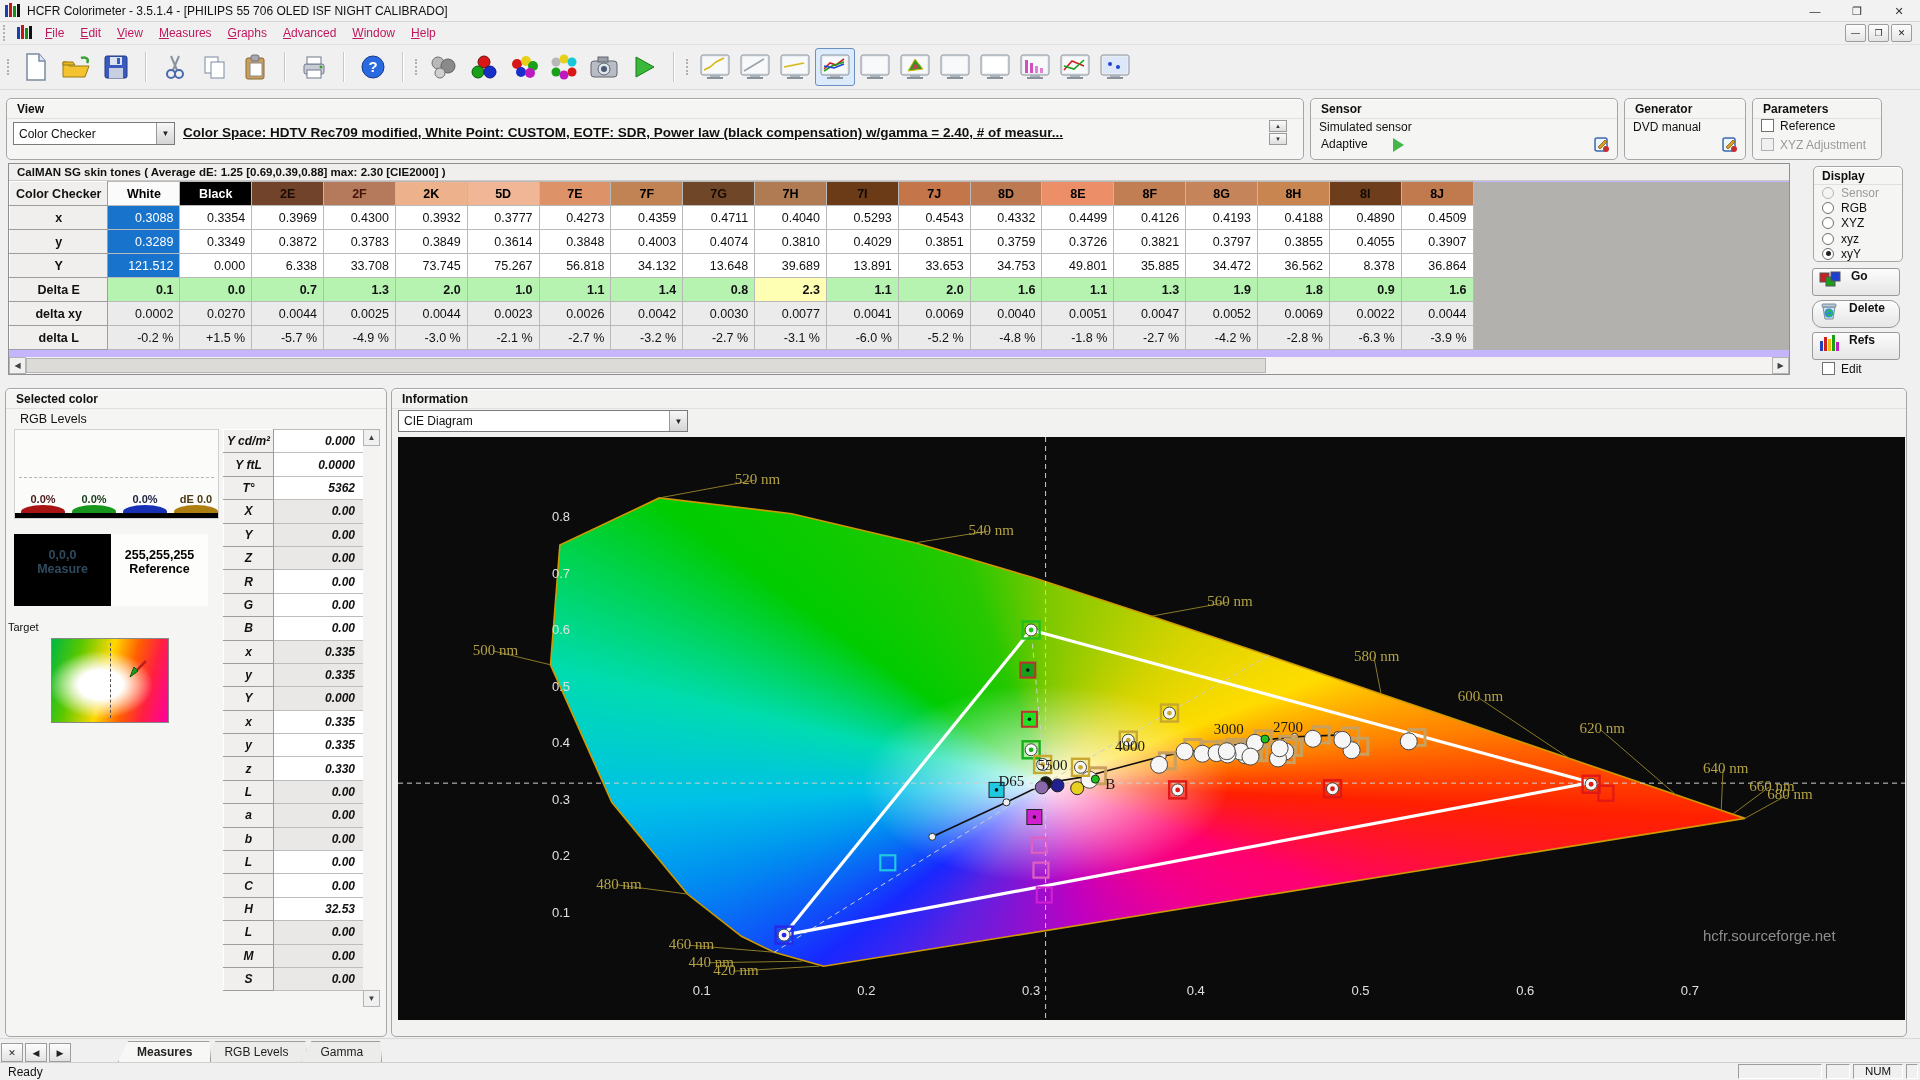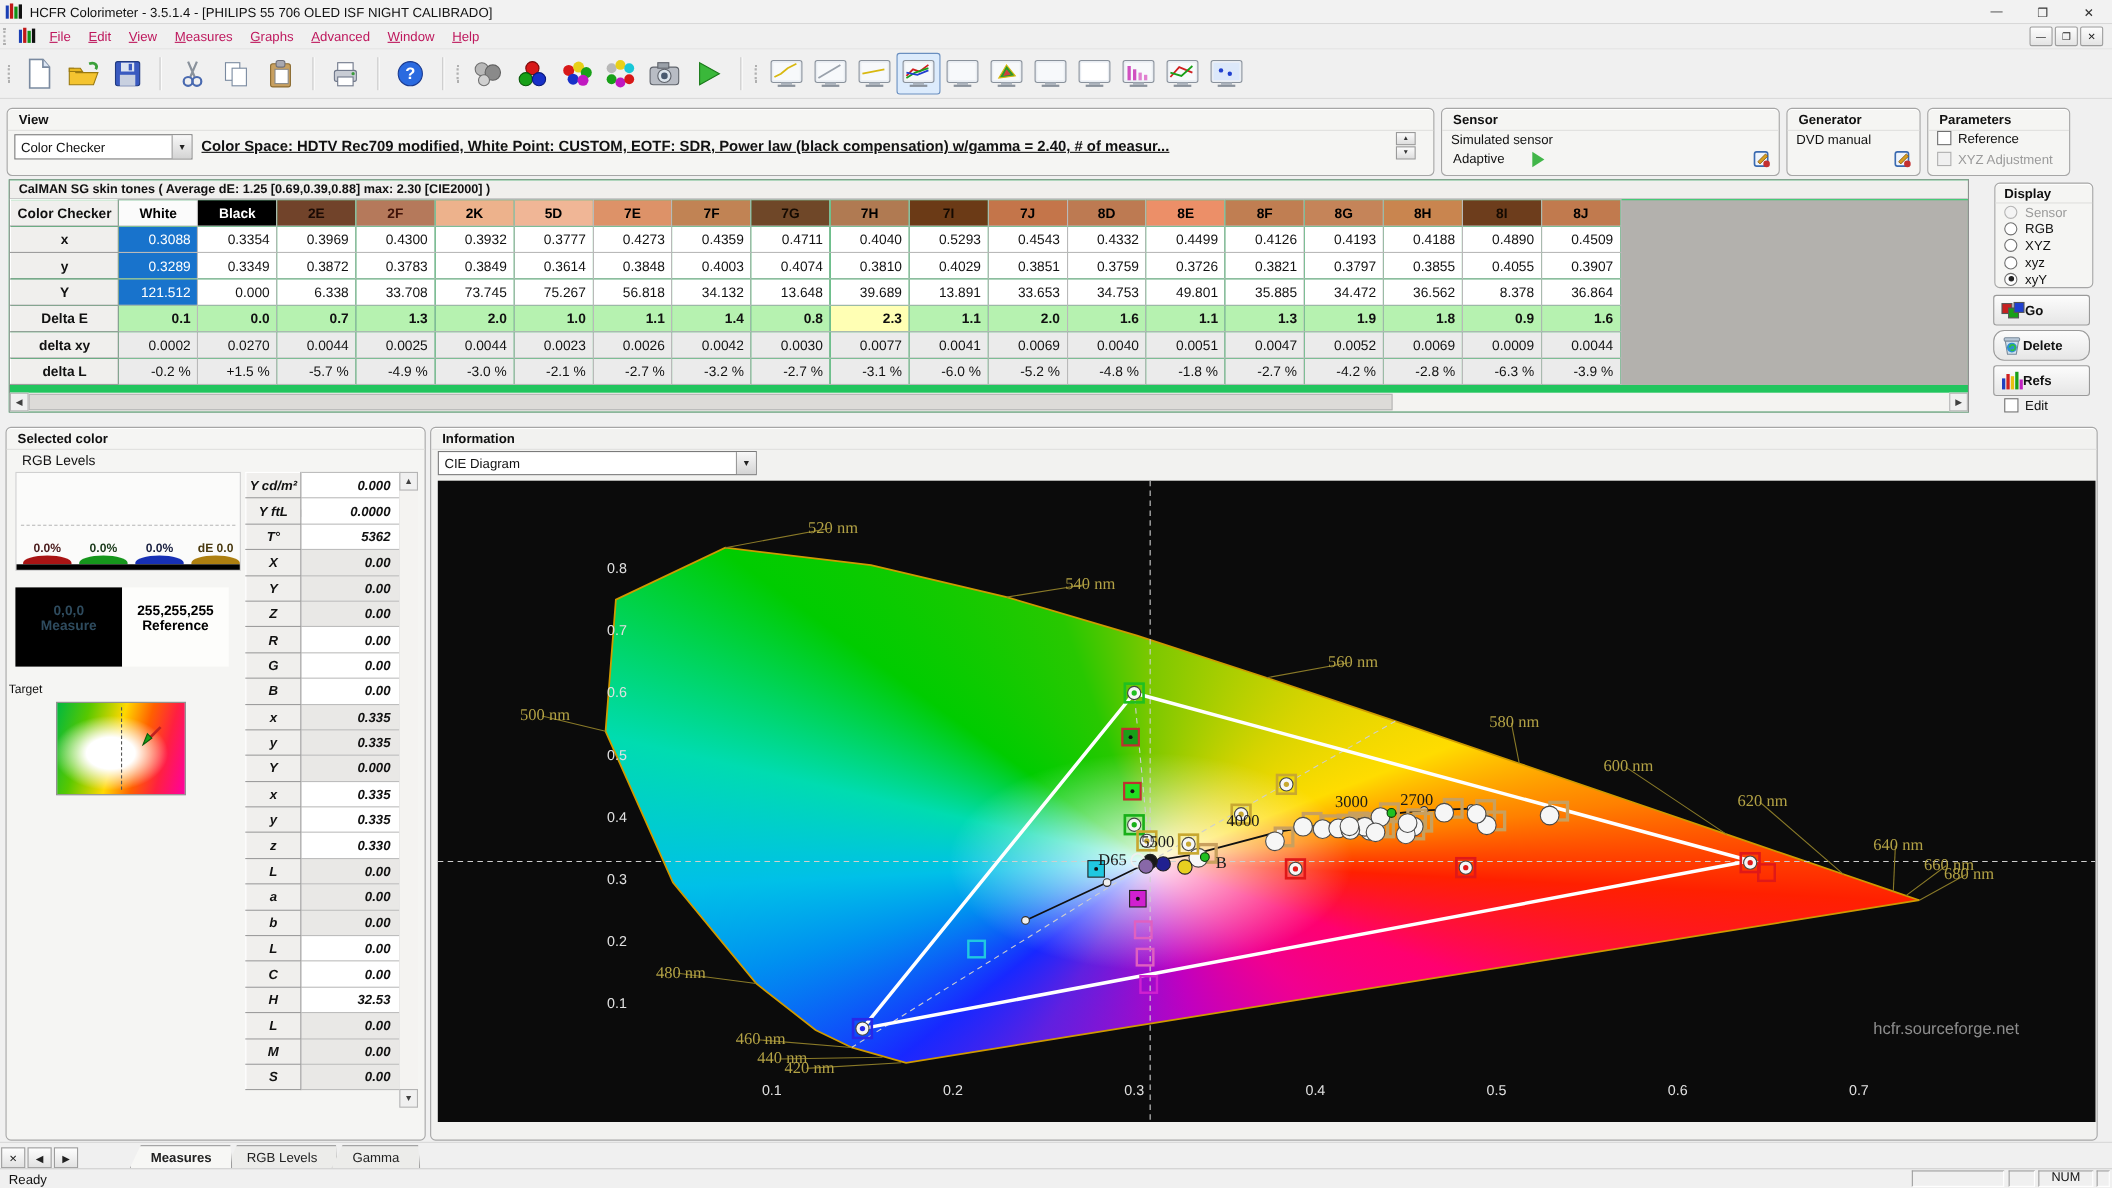--- a/index.html
+++ b/index.html
@@ -38,41 +38,41 @@
   .cs-text { font-weight:bold; font-size:13.5px; white-space:nowrap; overflow:hidden; }
   .spinner { display:flex; flex-direction:column; gap:1px; }
   .spinbtn { width:18px; height:12px; background:linear-gradient(#fbfbfb,#dedede); border:1px solid #9a9a9a; font-size:6px; display:flex; align-items:center; justify-content:center; color:#333; }
   .plabel { font-size:12px; color:#111; }
   .playtri { width:0; height:0; border-left:11px solid #41b649; border-top:7px solid transparent; border-bottom:7px solid transparent; }
   .cbx { width:13px; height:13px; background:#fff; border:1px solid #707070; display:inline-block; vertical-align:-2px; margin-right:6px; }
   .cbx.dis { background:#f0f0f0; border-color:#b0b0b0; }
   .dis-label { color:#9a9a9a; }
 
   
-  .tblwrap { position:absolute; left:8px; top:163px; width:1782px; height:212px; background:#22c55e; border:1px solid #8f8f8f; }
+  .tblwrap { position:absolute; left:8px; top:163px; width:1782px; height:212px; background:#c4b5fd; border:1px solid #8f8f8f; }
   .tblcaption { height:17px; background:#f0efed; border-bottom:1px solid #c9c9c9; font-weight:bold; font-size:11.5px; padding:2px 8px; color:#101010; white-space:nowrap; }
   table.mtable { border-collapse:collapse; table-layout:fixed; }
   table.mtable td, table.mtable th { border:1px solid #b9b9b9; height:24px; font-size:12.5px; padding:0 6px; overflow:hidden; white-space:nowrap; }
   table.mtable th.rowlab { background:#f0efed; border:1px solid #9d9d9d; border-top-color:#fff; border-left-color:#fff; font-weight:bold; width:88px; }
   table.mtable th.colhead { font-weight:bold; width:72px; text-align:center; }
   table.mtable td.val { text-align:right; background:#fff; }
   table.mtable td.selblue { background:#1873cc; color:#fff; }
   table.mtable td.de { background:#b6f2b0; font-weight:bold; }
   table.mtable td.dewarn { background:#ffffb4; }
   table.mtable td.dgray { background:#ebebeb; }
   table.mtable td.fillcell { background:#b3b1ad; border:none; }
   .hscroll { position:absolute; left:0px; bottom:0px; width:1780px; height:17px; background:#f4f3f1; display:flex; }
   .sbtn { width:17px; height:17px; background:#f0f0f0; border:1px solid #b4b4b4; font-size:8px; display:flex; align-items:center; justify-content:center; color:#404040; }
   .sthumb { height:15px; margin:1px 0; background:#dddbd8; border:1px solid #b4b4b4; }
 
   
   .radio { width:12px; height:12px; border-radius:50%; background:#fff; border:1px solid #707070; display:inline-block; vertical-align:-2px; margin-right:7px; position:relative; }
   .radio.on::after { content:""; position:absolute; left:2.5px; top:2.5px; width:5px; height:5px; border-radius:50%; background:#222; }
   .radio.dis { border-color:#b4b4b4; background:#f4f4f4; }
-  .sidebtn { position:absolute; left:1812px; width:88px; height:28px; background:linear-gradient(#fcfcfc,#e6e6e6); border:1px solid #9a9a9a; border-radius:3px; display:flex; align-items:center; font-size:12px; font-weight:bold; color:#111; gap:0; padding-left:6px; }
+  .sidebtn { position:absolute; left:1812px; width:88px; height:28px; background:linear-gradient(#fcfcfc,#e6e6e6); border:1px solid #9a9a9a; border-radius:3px; display:flex; align-items:flex-start; font-size:12px; font-weight:bold; color:#111; gap:10px; padding-left:6px; }
 
   
   .chartface { background:#fbfbfa; border:1px solid #d0d0d0; }
   .dashline { border-top:1px dashed #b5b5b5; }
   .bumplabel { font-size:11px; font-weight:bold; color:#46463c; }
   .bump { border-radius:60% 60% 0 0 / 100% 100% 0 0; }
   .swatch { font-weight:bold; text-align:center; font-size:12.5px; }
   .cmtable { border-collapse:collapse; table-layout:fixed;font-style:italic; }
   .cmtable td { border:1px solid #bdbdbd; height:23.4px; font-size:12px; }
   .cmtable td.lab { background:#f0efed; border:1px solid #9d9d9d; border-top-color:#fff; border-left-color:#fff; font-weight:bold; text-align:center; width:50px; }
@@ -545,21 +545,21 @@
               <td class="val dgray">0.0042</td>
               <td class="val dgray">0.0030</td>
               <td class="val dgray">0.0077</td>
               <td class="val dgray">0.0041</td>
               <td class="val dgray">0.0069</td>
               <td class="val dgray">0.0040</td>
               <td class="val dgray">0.0051</td>
               <td class="val dgray">0.0047</td>
               <td class="val dgray">0.0052</td>
               <td class="val dgray">0.0069</td>
-              <td class="val dgray">0.0009</td>
+              <td class="val dgray">0.0022</td>
               <td class="val dgray">0.0044</td>
             </tr>
             <tr>
               <th class="rowlab">delta L</th>
               <td class="val dgray">-0.2 %</td>
               <td class="val dgray">+1.5 %</td>
               <td class="val dgray">-5.7 %</td>
               <td class="val dgray">-4.9 %</td>
               <td class="val dgray">-3.0 %</td>
               <td class="val dgray">-2.1 %</td>

